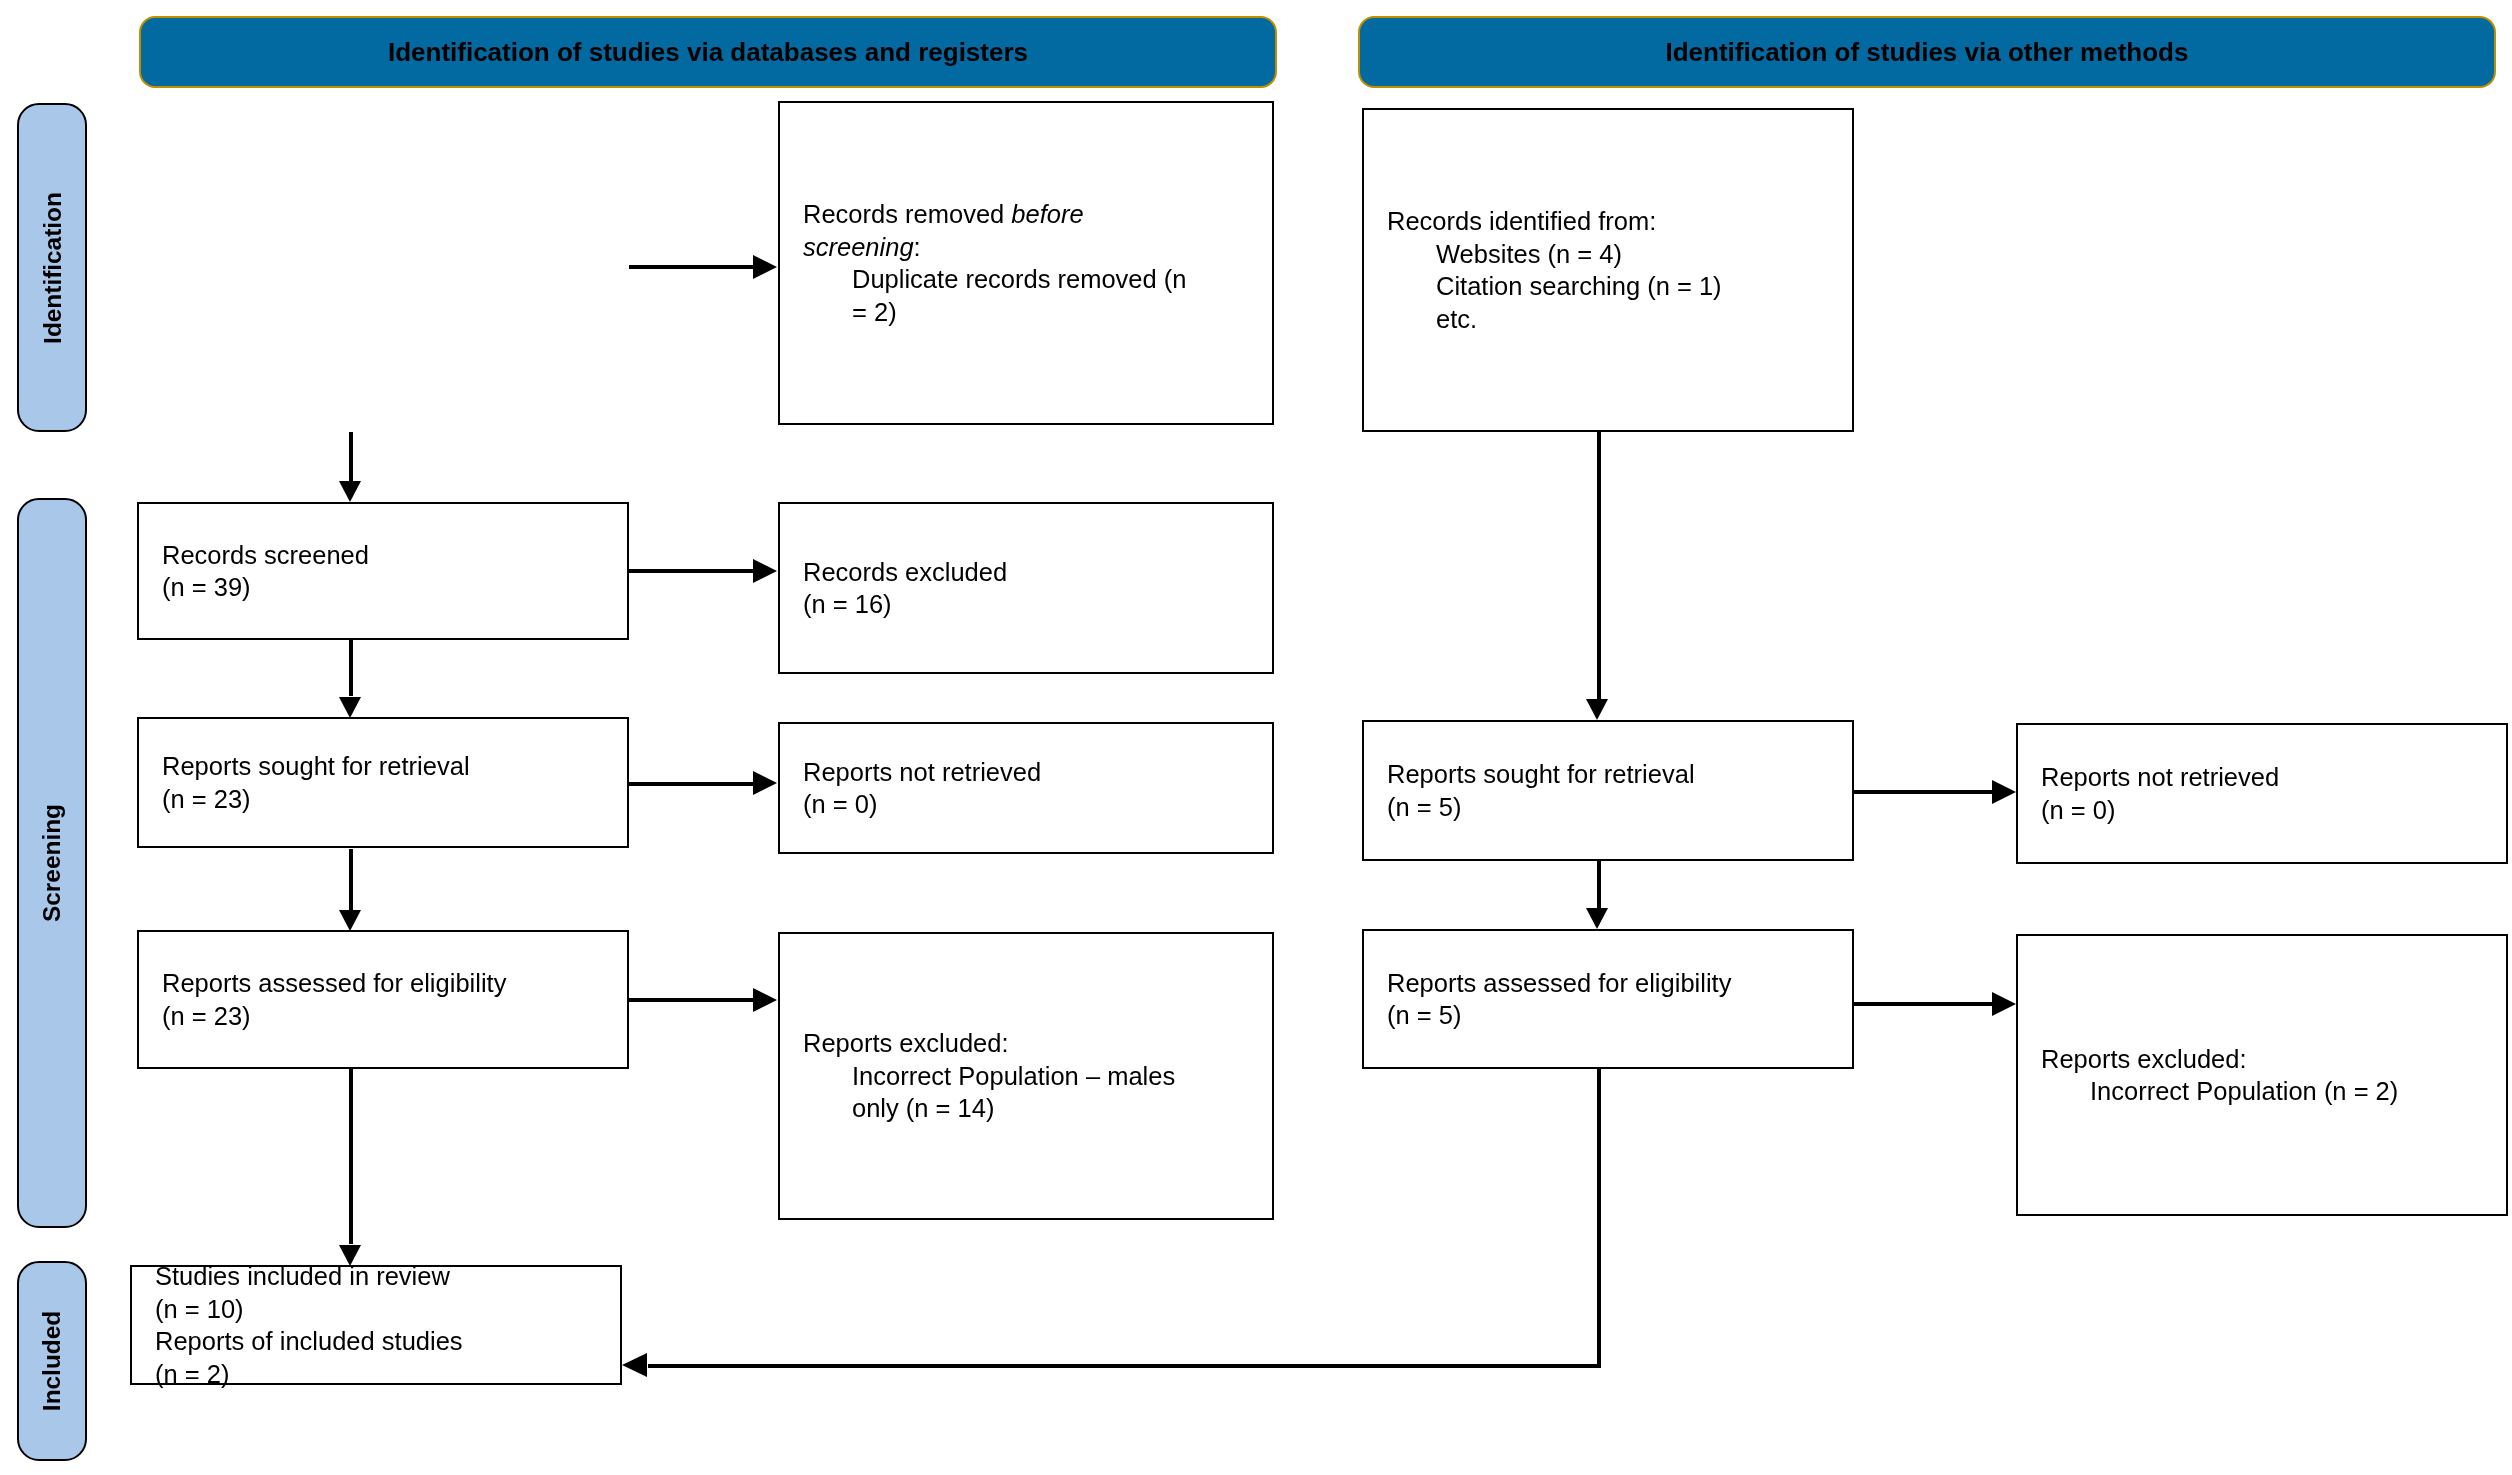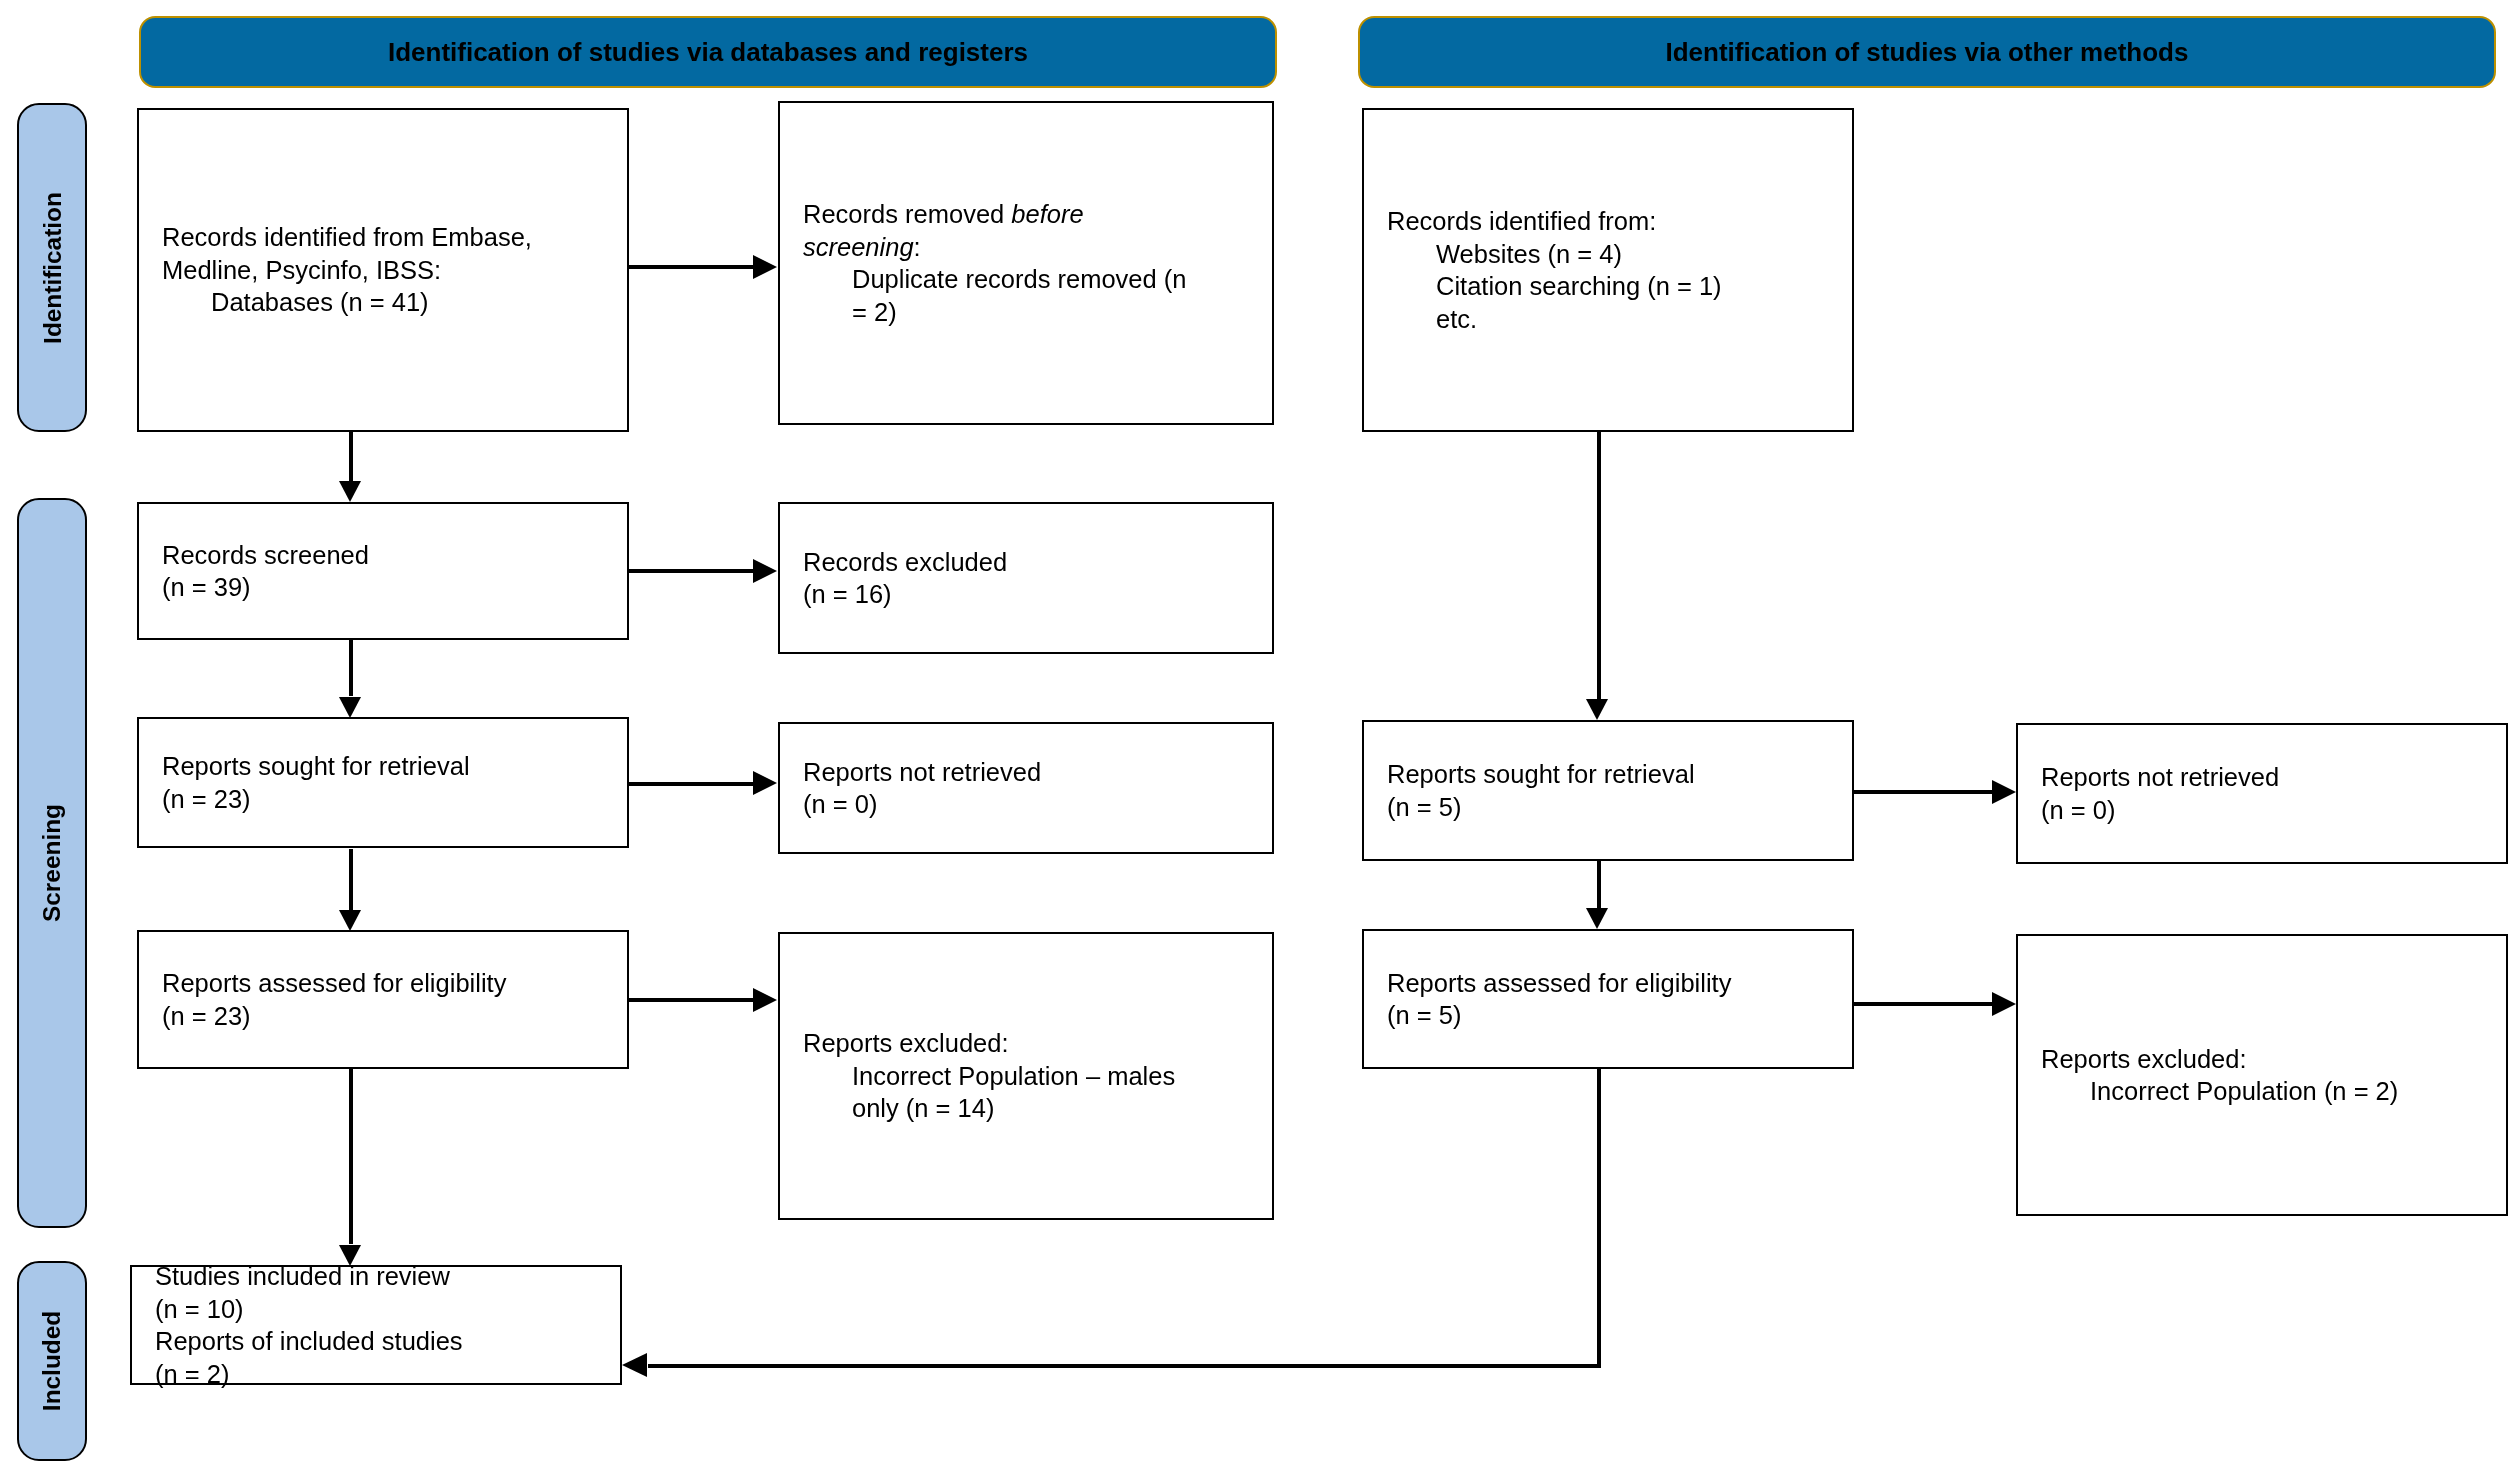--- a/index.html
+++ b/index.html
@@ -79,45 +79,40 @@
   <div class="stage" style="left:17.4px;top:103px;width:70px;height:329px;">
     <span>Identification</span>
   </div>
   <div class="stage" style="left:17.4px;top:498px;width:70px;height:730px;">
     <span>Screening</span>
   </div>
   <div class="stage" style="left:17.4px;top:1261px;width:70px;height:200px;">
     <span>Included</span>
   </div>
 
-  <div class="box" style="left:137px;top:108px;width:492px;height:324px;">
-    <div class="bline">Records identified from Embase,</div>
-    <div class="bline">Medline, Psycinfo, IBSS:</div>
-    <div class="bline indent">Databases (n = 41)</div>
-  </div>
 
   <div class="box" style="left:778px;top:101px;width:496px;height:324px;">
     <div class="bline"><span>Records removed </span><i>before</i></div>
     <div class="bline"><i>screening</i><span>:</span></div>
     <div class="bline indent">Duplicate records removed (n</div>
     <div class="bline indent">= 2)</div>
   </div>
 
   <div class="box" style="left:1362px;top:108px;width:492px;height:324px;">
     <div class="bline">Records identified from:</div>
     <div class="bline indent">Websites (n = 4)</div>
     <div class="bline indent">Citation searching (n = 1)</div>
     <div class="bline indent">etc.</div>
   </div>
 
   <div class="box" style="left:137px;top:502px;width:492px;height:138px;">
     <div class="bline">Records screened</div>
     <div class="bline">(n = 39)</div>
   </div>
-  <div class="box" style="left:778px;top:502px;width:496px;height:152px;">
+  <div class="box" style="left:778px;top:502px;width:496px;height:172px;">
     <div class="bline">Records excluded</div>
     <div class="bline">(n = 16)</div>
   </div>
 
   <div class="box" style="left:137px;top:717px;width:492px;height:131px;">
     <div class="bline">Reports sought for retrieval</div>
     <div class="bline">(n = 23)</div>
   </div>
   <div class="box" style="left:778px;top:722px;width:496px;height:132px;">
     <div class="bline">Reports not retrieved</div>

